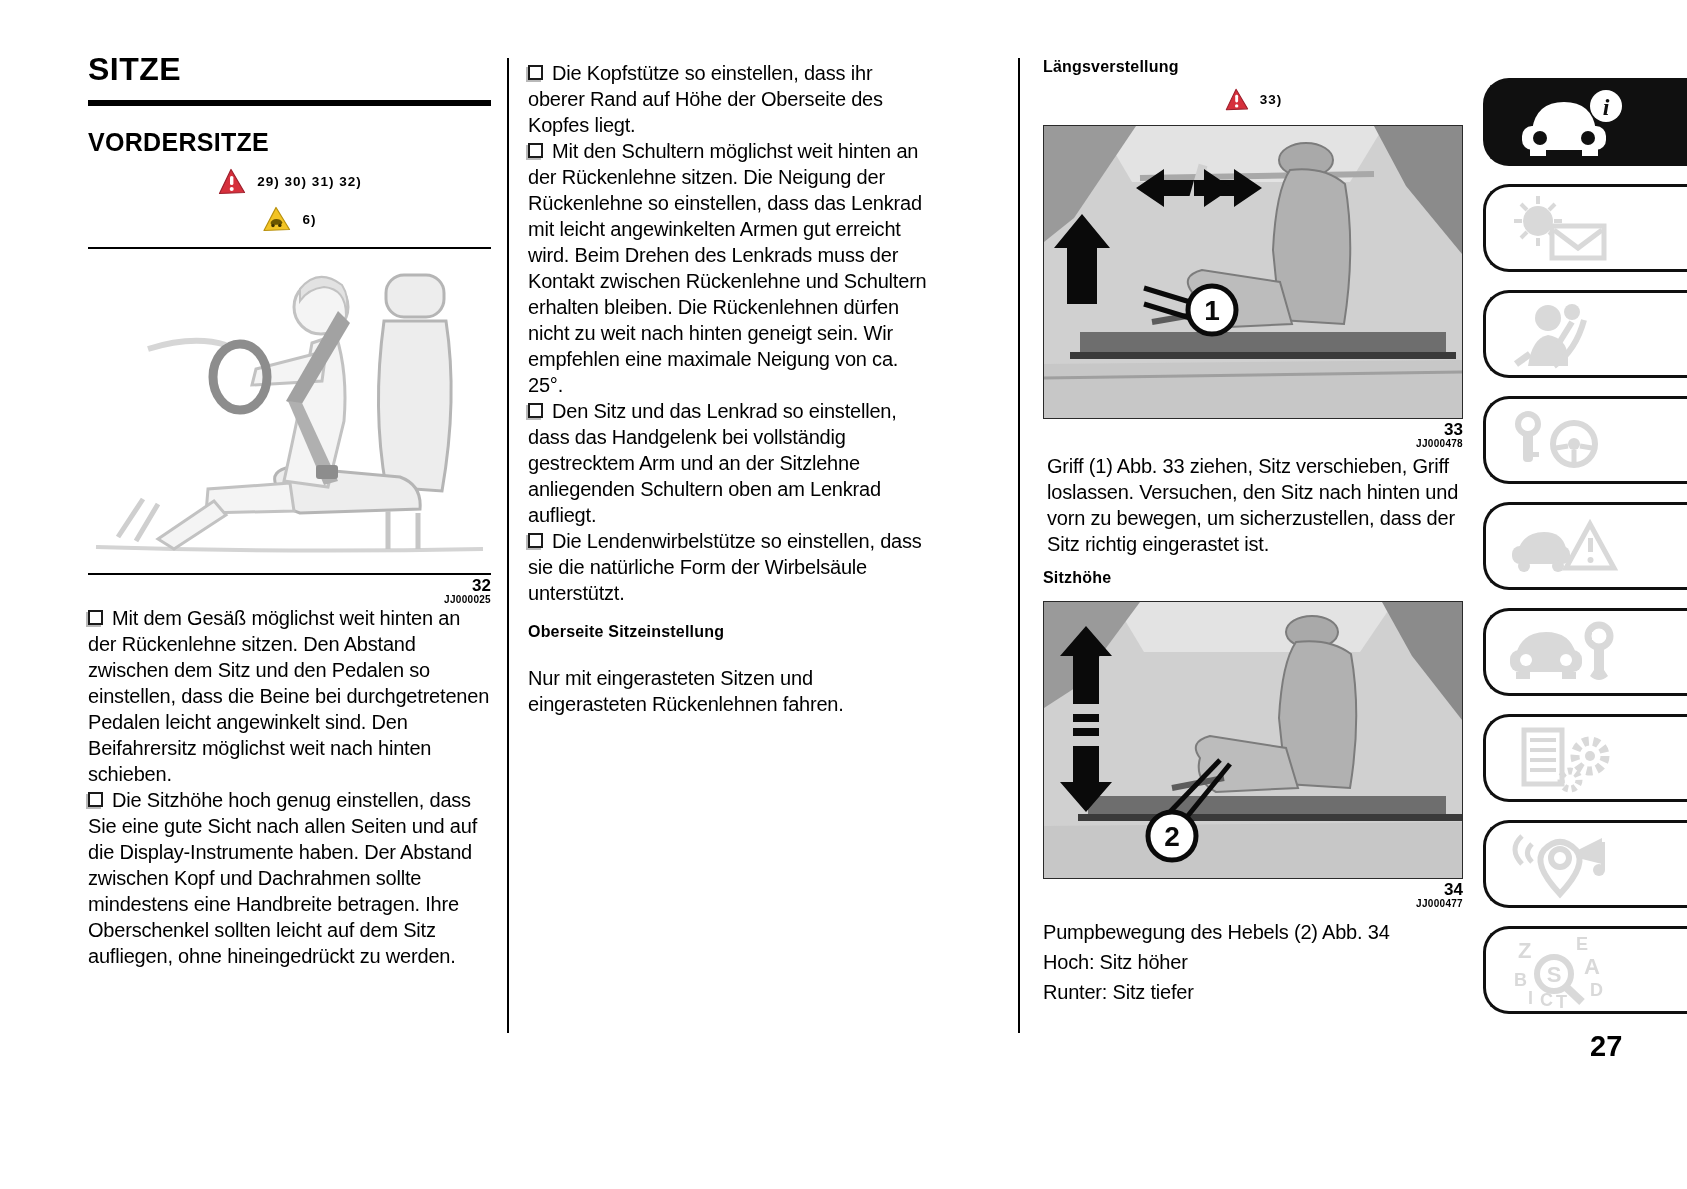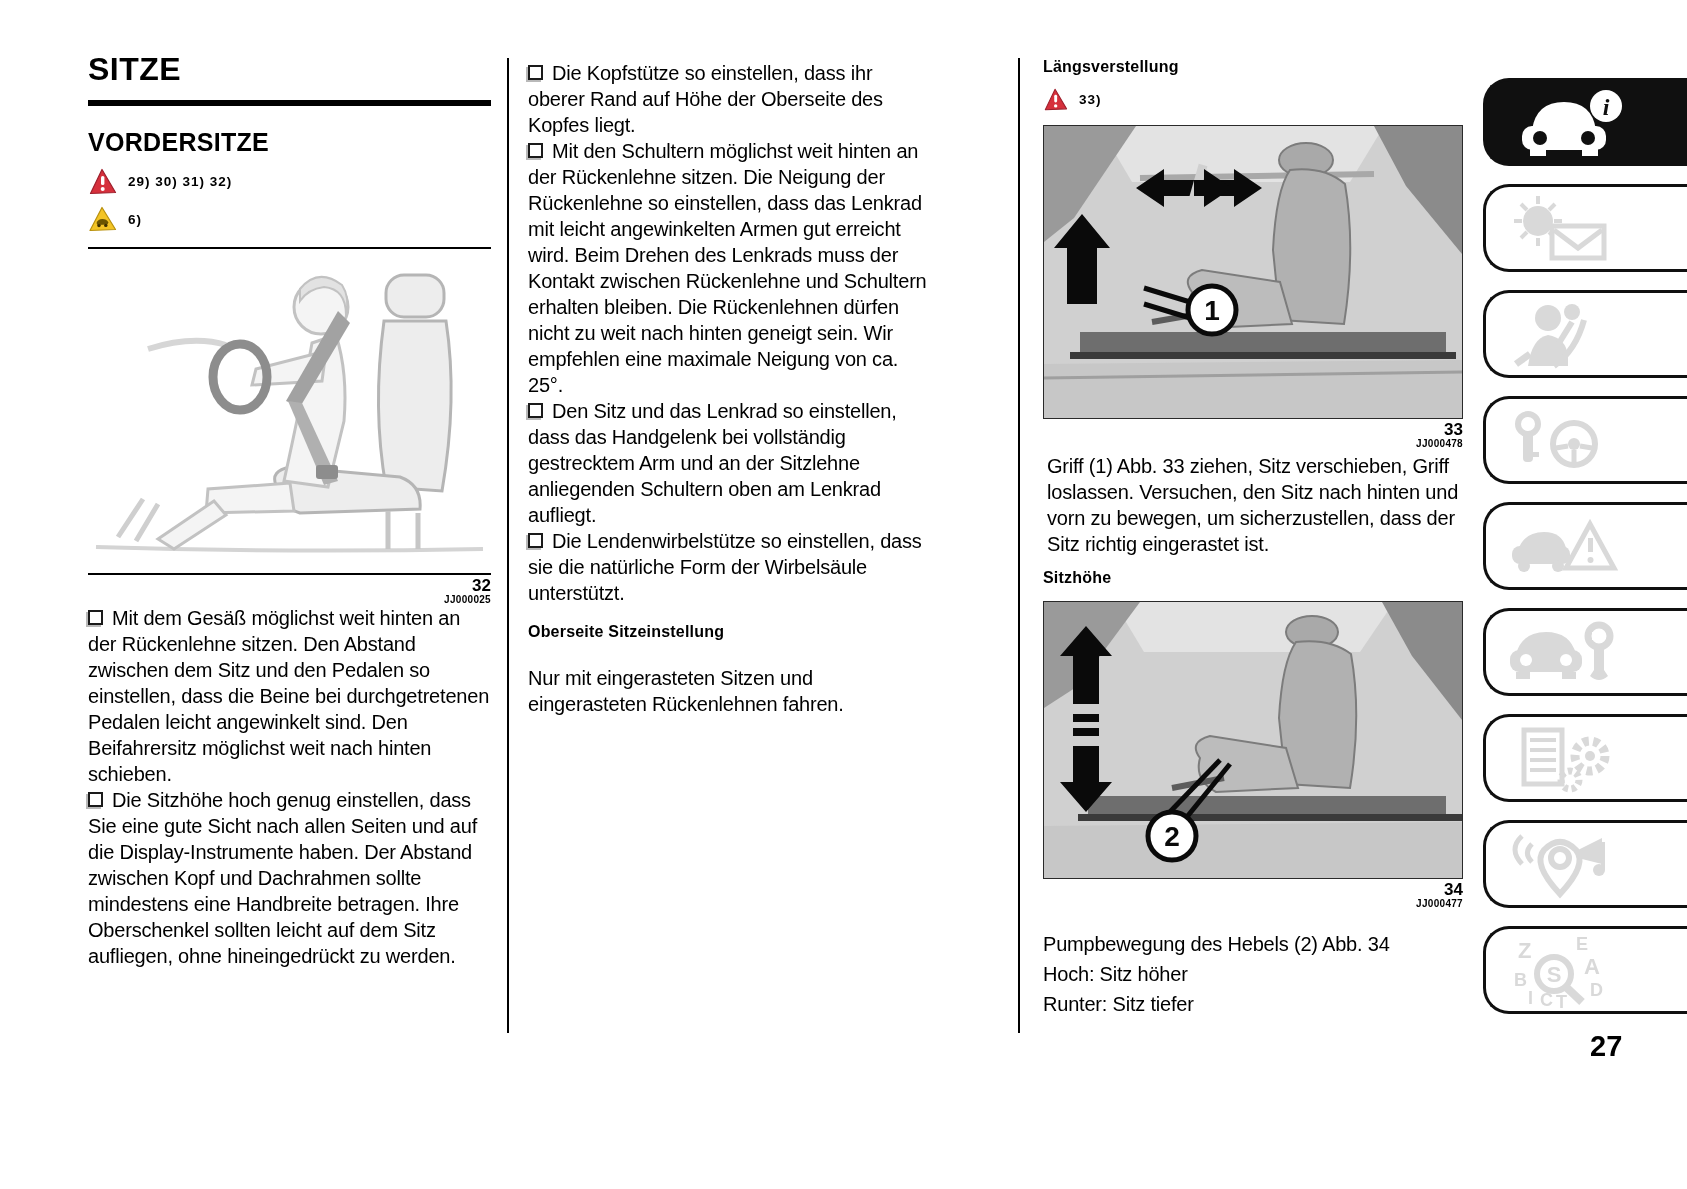--- a/index.html
+++ b/index.html
@@ -9,21 +9,21 @@
     -webkit-font-smoothing:antialiased;
   }
   .vsep{position:absolute;top:58px;height:975px;width:2px;background:#000;}
   #sep1{left:507px;} #sep2{left:1018px;}
 
   
   .col-left{position:absolute;left:88px;top:52px;width:403px;}
   .page-title{font-size:32px;font-weight:800;letter-spacing:.5px;line-height:34px;
     border-bottom:6px solid #000;padding-bottom:14px;}
   .sub-title{font-size:25px;font-weight:800;letter-spacing:.3px;margin-top:22px;}
-  .warnrow{display:flex;align-items:center;gap:11px;margin-top:11px;font-weight:700;font-size:13.5px;letter-spacing:1px;}
+  .warnrow{display:flex;align-items:center;gap:11px;margin-top:11px;font-weight:700;font-size:13.5px;letter-spacing:1px;justify-content:center;}
   .rule-thin{border-top:2px solid #000;margin-top:15px;}
   .figwrap{width:403px;}
   .figline{border-top:2px solid #000;}
   .caption-row{display:flex;justify-content:space-between;align-items:flex-end;margin-top:3px;flex-direction:column;}
   .fig-num{font-size:17px;font-weight:700;line-height:16px;}
   .fig-code{font-size:10px;font-weight:700;letter-spacing:.3px;}
   .bodytext{font-size:20px;line-height:26px;letter-spacing:-0.2px;}
   p.bullet{margin:0;}
   .sq{display:inline-block;width:11px;height:11px;border:2px solid #1a1a1a;background:#fff;
       box-shadow:-2px 2px 0 0 #b9b9b9;margin-right:9px;vertical-align:baseline;}
@@ -32,21 +32,21 @@
   .col-mid{position:absolute;left:528px;top:60px;width:402px;}
   .h-bold{font-size:16px;font-weight:800;letter-spacing:.2px;}
   .col-mid .h-bold{margin-top:13px;}
   .col-mid .manual-p{margin-top:20px;}
 
   
   .col-right{position:absolute;left:1043px;top:58px;width:420px;}
   .col-right .warnrow{margin-top:12px;}
   .figframe{margin-top:14px;border:1px solid #2a2a2a;line-height:0;}
   .col-right .bodytext{margin-top:2px;}
-  .pump-lines{margin-top:20px;font-size:20px;line-height:30px;letter-spacing:-0.2px;}
+  .pump-lines{margin-top:8px;font-size:20px;line-height:30px;letter-spacing:-0.2px;}
 
   
   .tabs{position:absolute;left:1483px;top:78px;width:204px;}
   .tab{height:88px;margin-bottom:18px;border:3px solid #101010;border-right:none;
        border-radius:26px 0 0 26px;box-sizing:border-box;display:flex;align-items:center;
        padding-left:16px;background:#fff;}
   .tab.active{background:#101010;}
 
   .pagenum{position:absolute;left:1590px;top:1030px;font-size:29px;font-weight:700;}
 </style>

